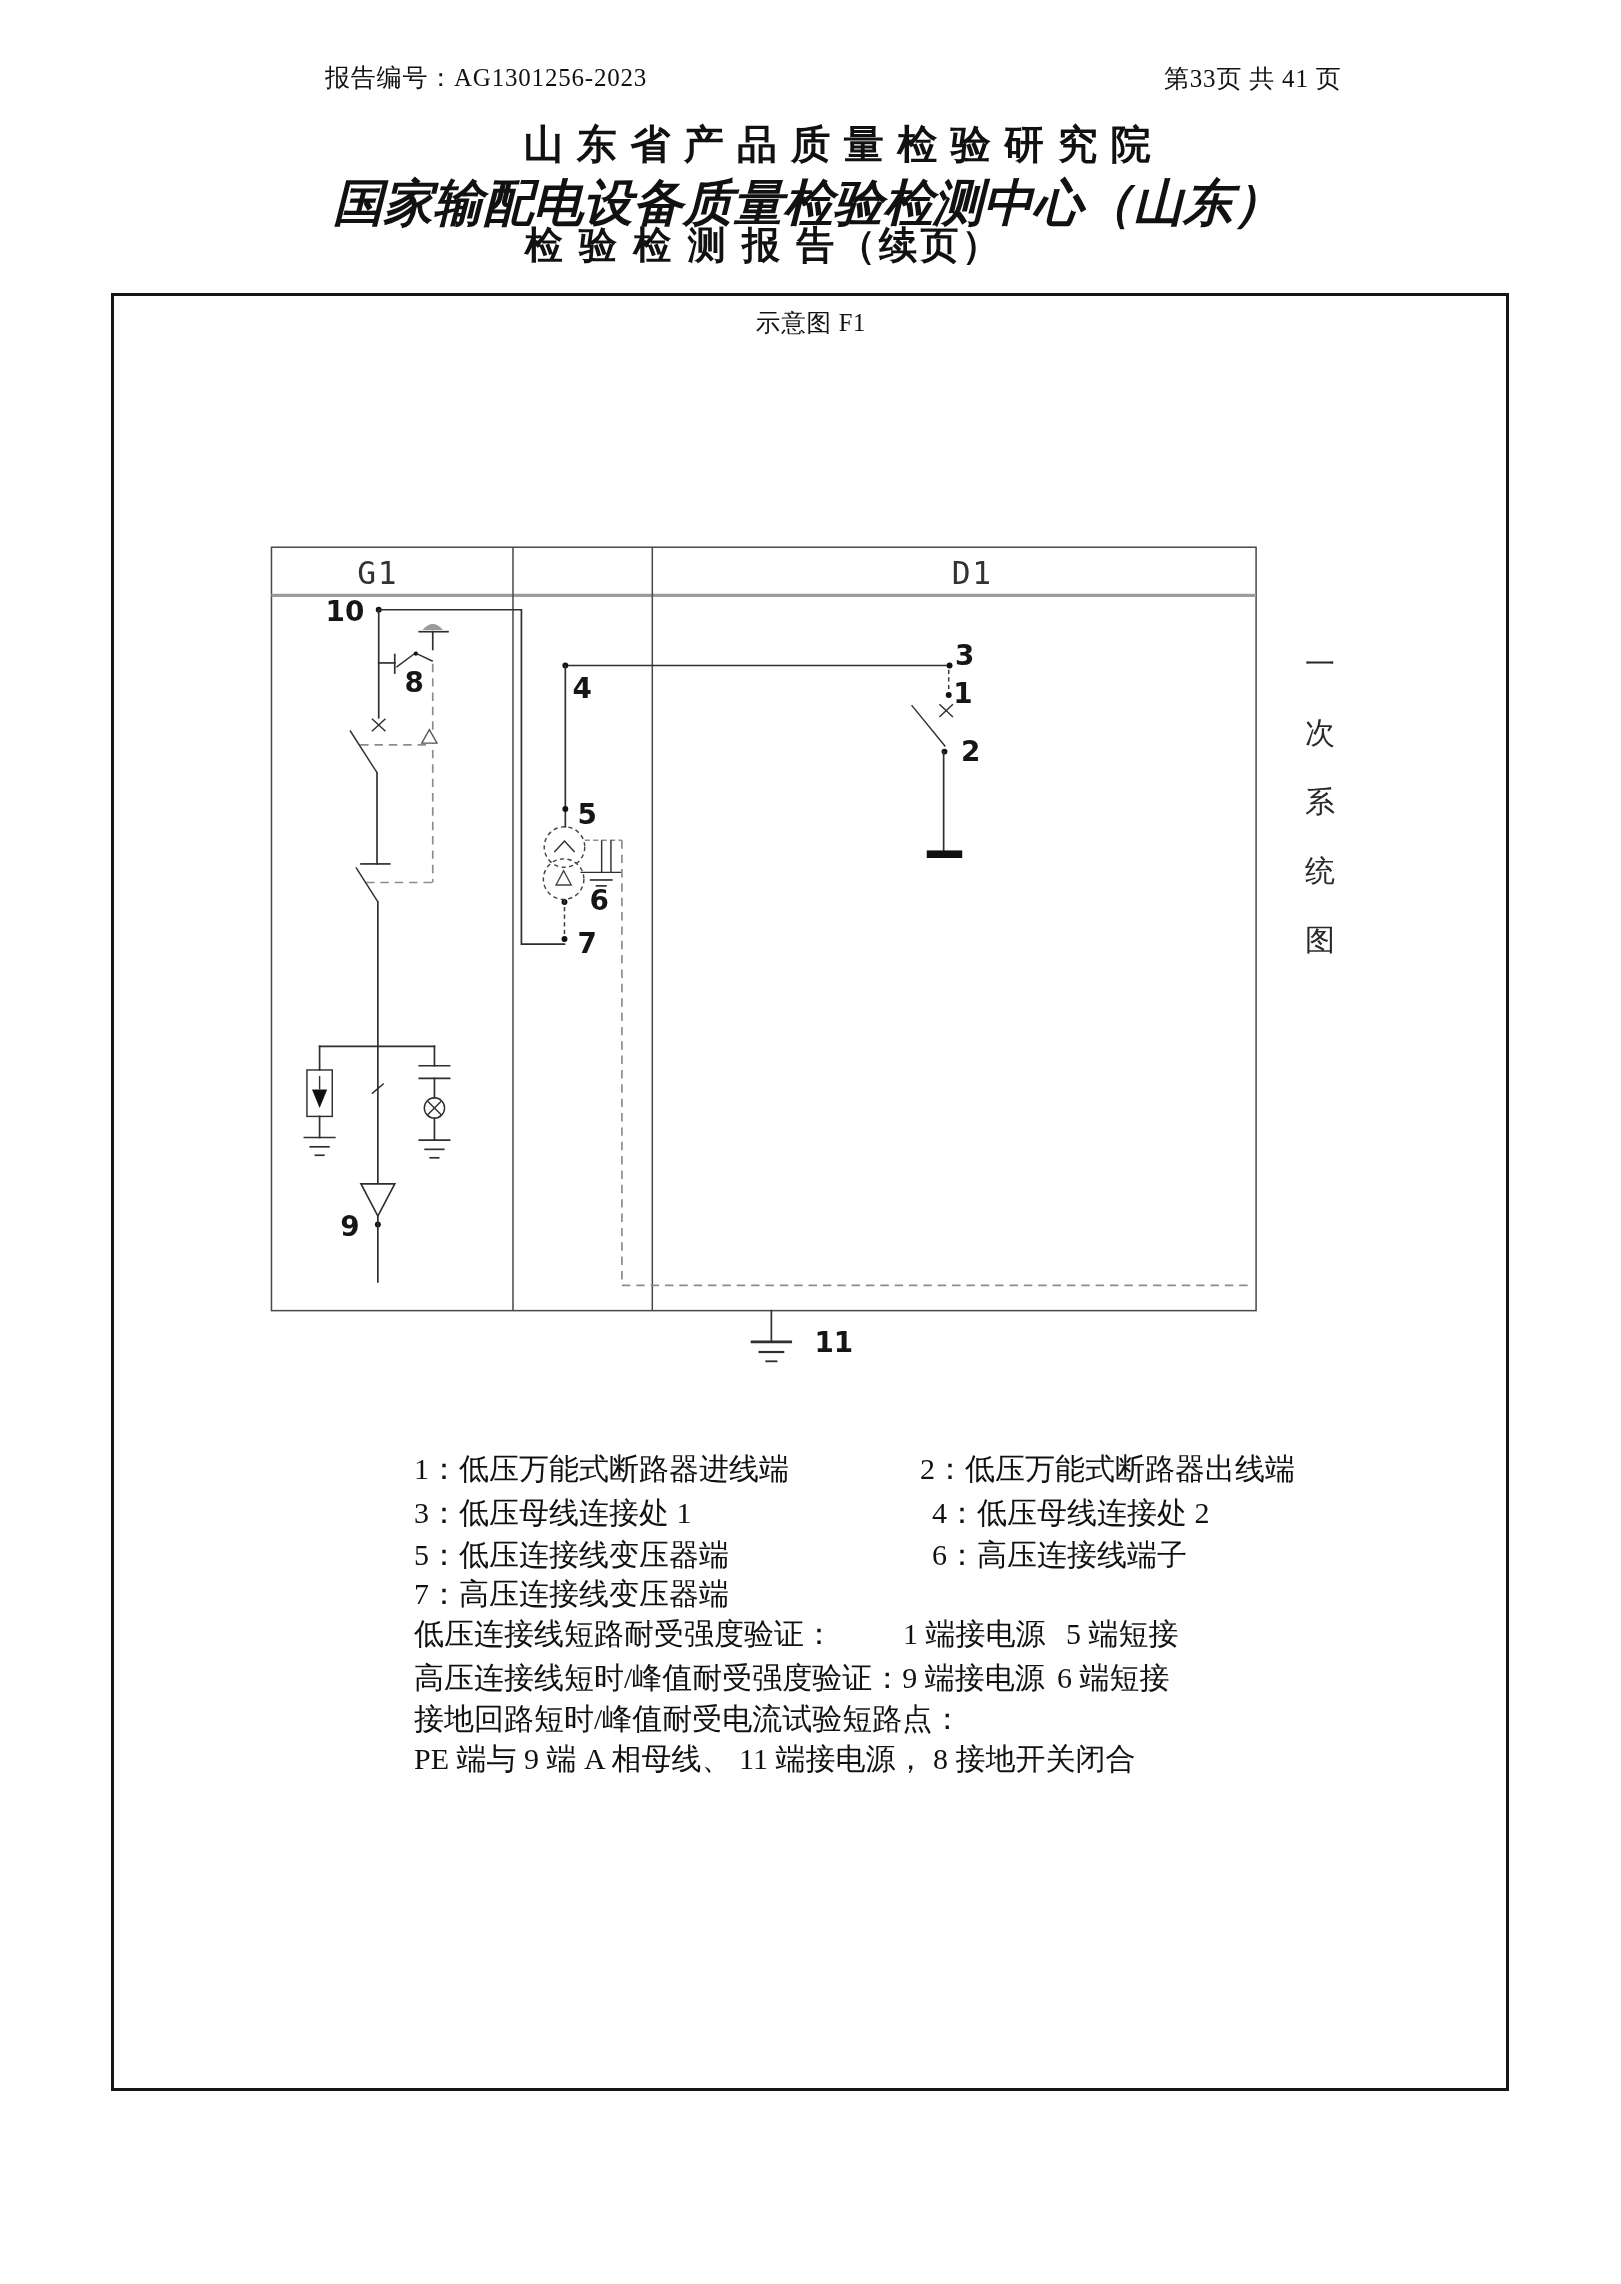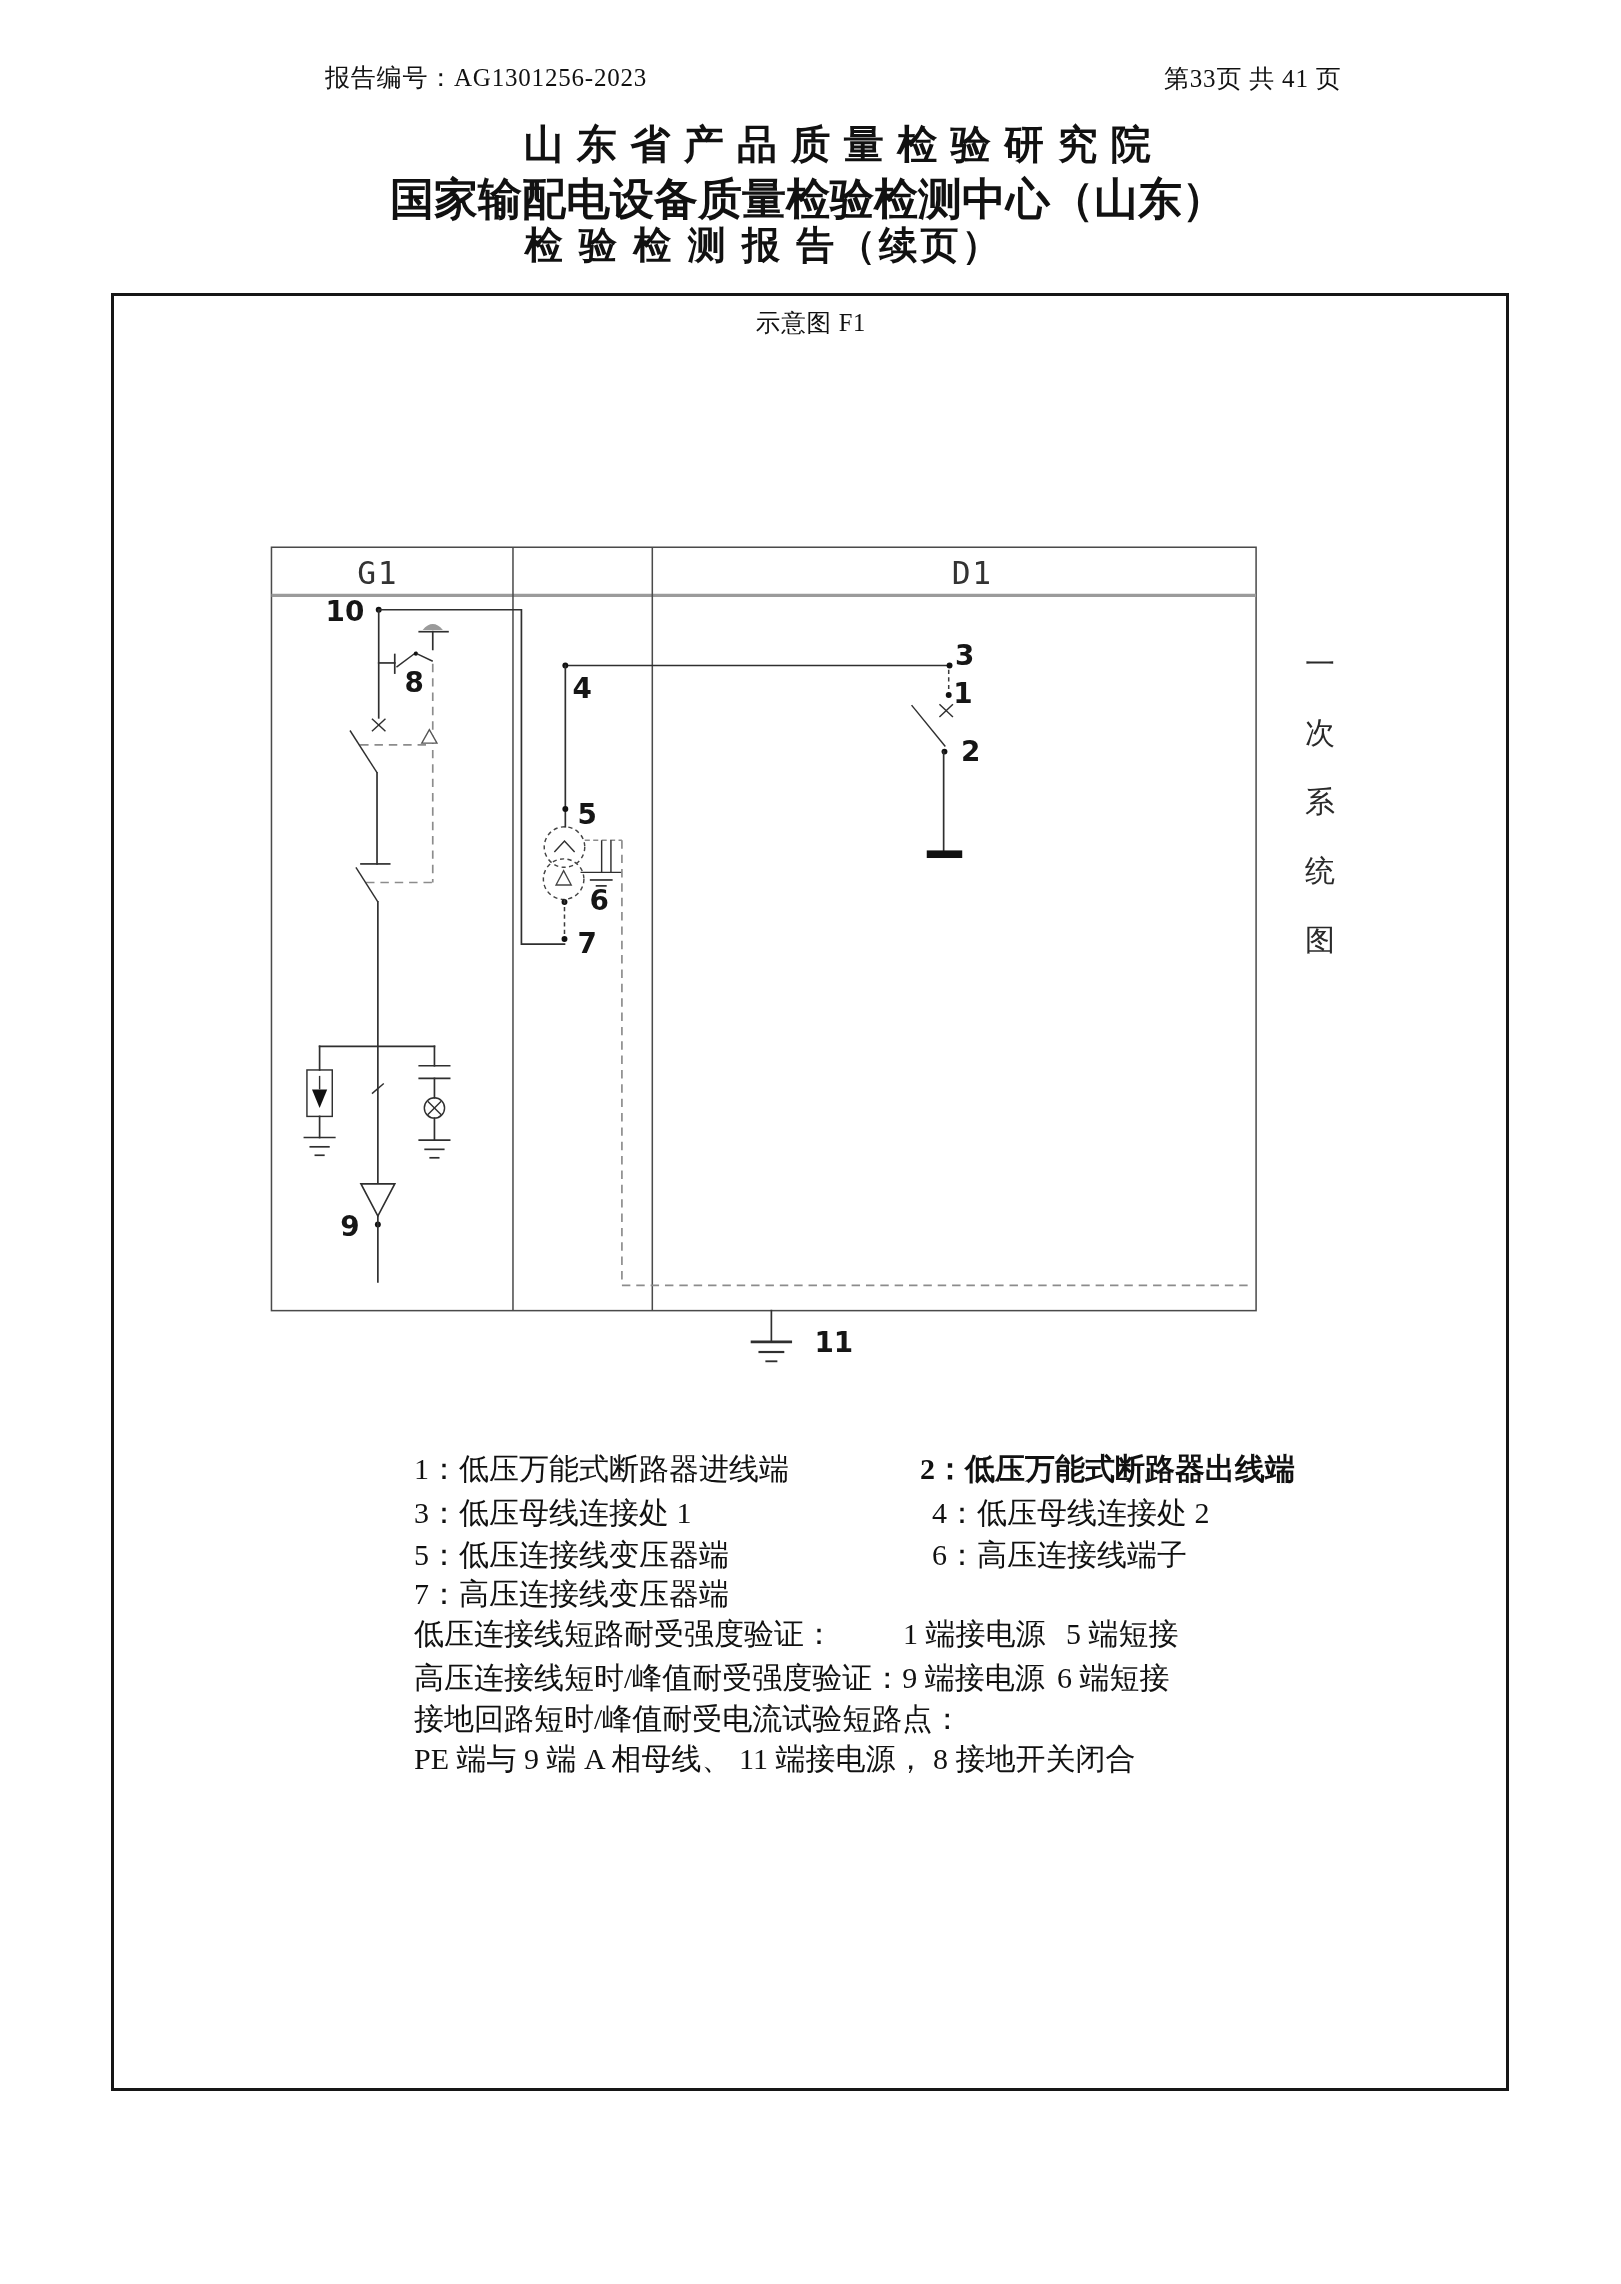--- a/index.html
+++ b/index.html
@@ -4,21 +4,21 @@
 <style>
   html,body{margin:0;padding:0;}
   body{
     width:1621px;height:2284px;background:#ffffff;position:relative;
     font-family:"Liberation Serif","DejaVu Serif",serif;color:#111;
     overflow:hidden;
   }
   .abs{position:absolute;white-space:nowrap;}
   .hdr{font-size:25px;letter-spacing:0.8px;}
   .t1{font-size:40px;font-weight:bold;letter-spacing:1.7px;margin-left:16px;}
-  .t2{font-size:44px;font-weight:bold;}
+  .t2{font-size:50px;font-weight:bold;font-style:italic;}
   .t3{font-size:38px;font-weight:bold;letter-spacing:3.4px;}
   .ctr{transform:translateX(-50%);}
   .frame{
     position:absolute;left:111px;top:293px;width:1392px;height:1792px;
     border:3.4px solid #161616;background:#fff;
   }
   .caption{font-size:24.5px;letter-spacing:0.8px;}
   .side{
     position:absolute;left:1305px;top:644px;display:flex;flex-direction:column;
     gap:28px;font-size:30px;color:#2a2a2a;
@@ -204,21 +204,21 @@
 
 <div class="side">
   <span>一</span>
   <span>次</span>
   <span>系</span>
   <span>统</span>
   <span>图</span>
 </div>
 
 <span class="abs lg" style="left:414px;top:1449px;">1：低压万能式断路器进线端</span>
-<span class="abs lg" style="left:920px;top:1449px;font-weight:bold;">2：低压万能式断路器出线端</span>
+<span class="abs lg" style="left:920px;top:1449px;">2：低压万能式断路器出线端</span>
 <span class="abs lg" style="left:414px;top:1493px;">3：低压母线连接处 1</span>
 <span class="abs lg" style="left:932px;top:1493px;">4：低压母线连接处 2</span>
 <span class="abs lg" style="left:414px;top:1535px;">5：低压连接线变压器端</span>
 <span class="abs lg" style="left:932px;top:1535px;">6：高压连接线端子</span>
 <span class="abs lg" style="left:414px;top:1574px;">7：高压连接线变压器端</span>
 
 <span class="abs lg" style="left:414px;top:1614px;">低压连接线短路耐受强度验证：</span>
 <span class="abs lg" style="left:903px;top:1614px;">1 端接电源</span>
 <span class="abs lg" style="left:1066px;top:1614px;">5 端短接</span>
 <span class="abs lg" style="left:414px;top:1658px;">高压连接线短时/峰值耐受强度验证：9 端接电源</span>

